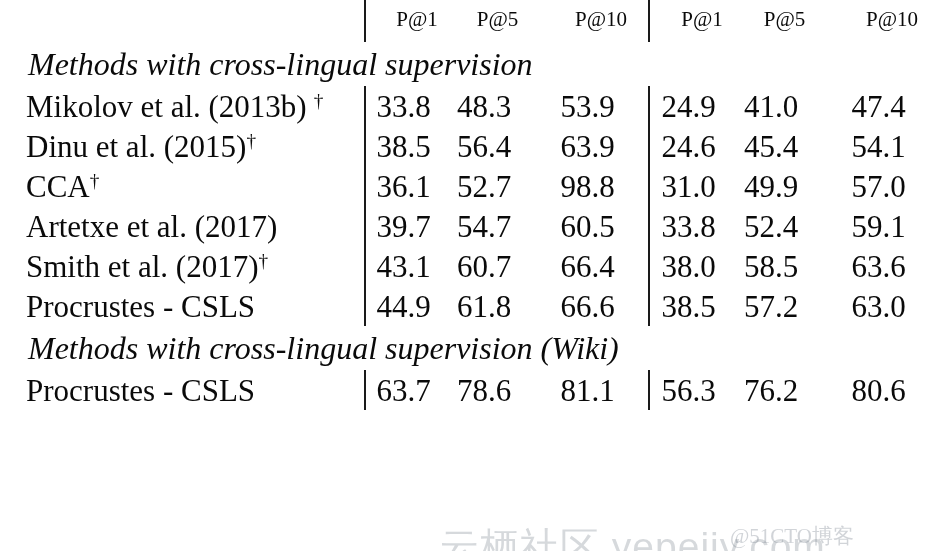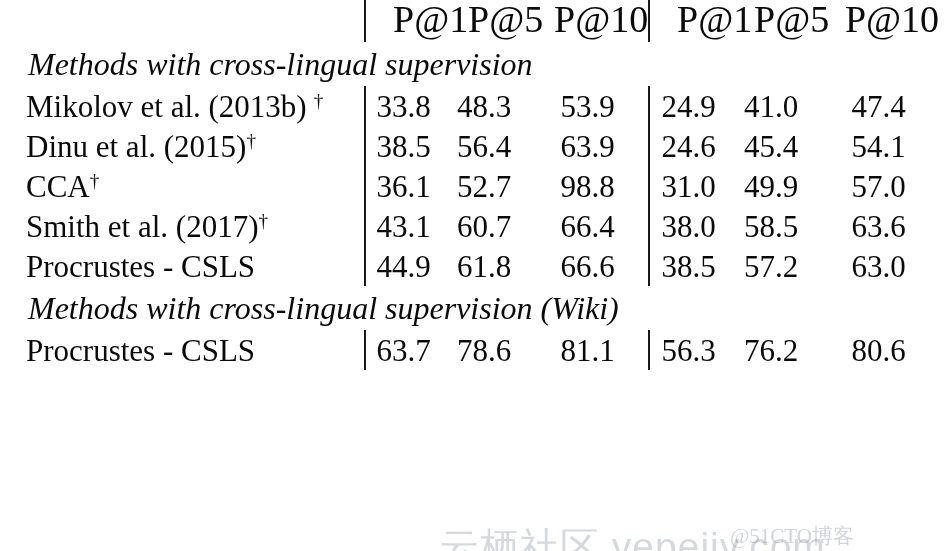--- a/index.html
+++ b/index.html
@@ -50,21 +50,21 @@
 
   
   tr.head-group th {
     height: 40px;
     font-size: 31px;
     text-align: center;
     padding-bottom: 2px;
   }
   tr.head-sub th {
     height: 38px;
-    font-size: 38px;
+    font-size: 21px;
     text-align: center;
     padding-bottom: 4px;
     padding-left: 27px;
   }
 
   
   .vrule-l { border-left: 2px solid #1a1a1a; }
 
   
   .rule-double {
@@ -202,20 +202,29 @@
       <tr>
         <td class="method"><span>CCA</span><sup class="dagger">†</sup></td>
         <td class="num vrule-l">36.1</td>
         <td class="num">52.7</td>
         <td class="num">98.8</td>
         <td class="num vrule-l">31.0</td>
         <td class="num">49.9</td>
         <td class="num">57.0</td>
       </tr>
 
+      <tr>
+        <td class="method"><span>Artetxe et al. (2017)</span></td>
+        <td class="num vrule-l">39.7</td>
+        <td class="num">54.7</td>
+        <td class="num">60.5</td>
+        <td class="num vrule-l">33.8</td>
+        <td class="num">52.4</td>
+        <td class="num">59.1</td>
+      </tr>
 
       <tr>
         <td class="method"><span>Smith et al. (2017)</span><sup class="dagger">†</sup></td>
         <td class="num vrule-l">43.1</td>
         <td class="num">60.7</td>
         <td class="num">66.4</td>
         <td class="num vrule-l">38.0</td>
         <td class="num">58.5</td>
         <td class="num">63.6</td>
       </tr>

